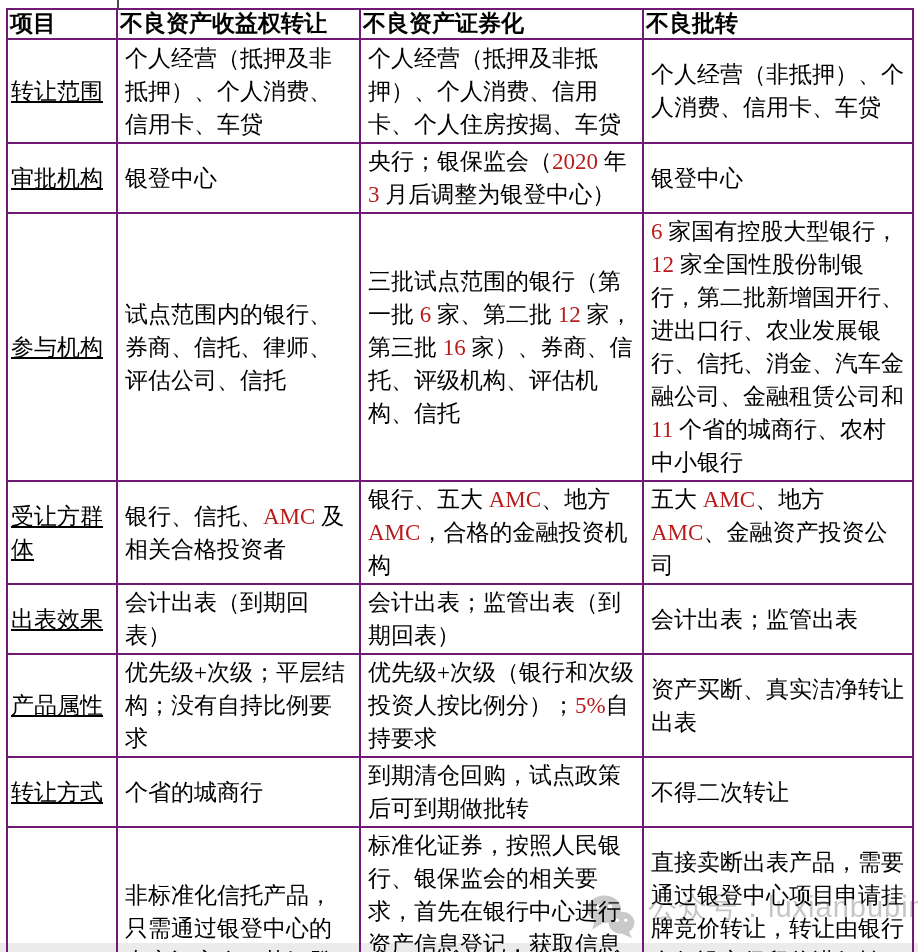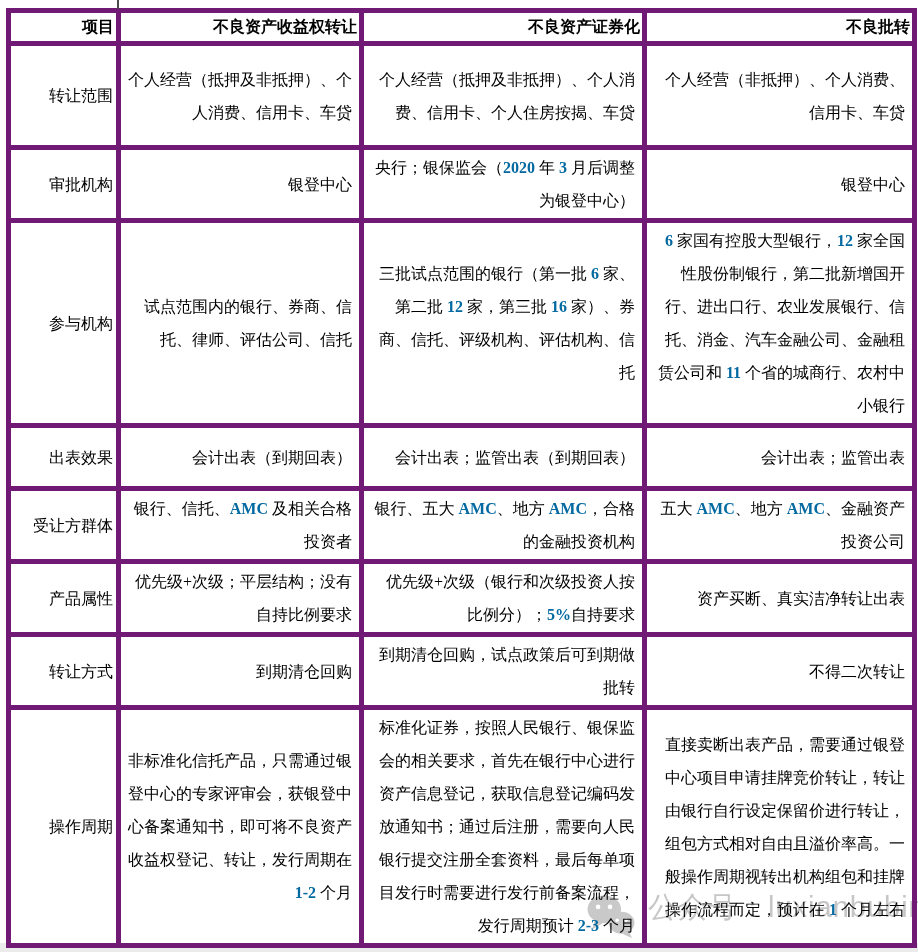--- a/index.html
+++ b/index.html
@@ -19,45 +19,45 @@
     z-index: 2;
   }
   table {
     border-collapse: collapse;
     table-layout: fixed;
     width: 906px;
     background: transparent;
     border: 2px solid #2b2b2b;
   }
   th, td {
-    border: 5px solid #701a75;
-    text-align: right;
+    border: 2px solid #701a75;
+    text-align: left;
     vertical-align: middle;
-    font-size: 16px;
+    font-size: 23px;
     line-height: 33px;
     padding: 1px 7px;
     overflow: hidden;
   }
   thead th {
     font-weight: bold;
     line-height: 26px;
     padding: 1px 2px;
   }
-  td.label-cell { padding: 1px 3px; }
+  td.label-cell { padding: 1px 3px; text-decoration: underline; }
   thead tr            { height: 30px; }
   tbody tr:nth-child(1){ height: 104px; }
   tbody tr:nth-child(2){ height: 63px; }
   tbody tr:nth-child(3){ height: 200px; }
   tbody tr:nth-child(4){ height: 63px; }
   tbody tr:nth-child(5){ height: 34px; }
   tbody tr:nth-child(6){ height: 68px; }
   tbody tr:nth-child(7){ height: 35px; }
   tbody tr:nth-child(8){ height: 65px; padding-left: 36px; }
   tbody tr:nth-child(9){ height: 263px; }
-  .latin { color: #0369a1; font-weight: bold; }
+  .latin { color: #b91c1c; }
   .watermark {
     position: absolute;
     left: 586px; top: 884px;
     z-index: 1;
     display: flex;
     align-items: flex-start;
     gap: 12px;
     pointer-events: none;
   }
   .watermark-text {
@@ -135,40 +135,40 @@
           <td class="content-cell">央行；银保监会（<span class="latin">2020</span> 年 <span class="latin">3</span> 月后调整为银登中心）</td>
           <td class="content-cell">银登中心</td>
         </tr>
         <tr>
           <td class="label-cell">参与机构</td>
           <td class="content-cell">试点范围内的银行、券商、信托、律师、评估公司、信托</td>
           <td class="content-cell">三批试点范围的银行（第一批 <span class="latin">6</span> 家、第二批 <span class="latin">12</span> 家，第三批 <span class="latin">16</span> 家）、券商、信托、评级机构、评估机构、信托</td>
           <td class="content-cell"><span class="latin">6</span> 家国有控股大型银行，<span class="latin">12</span> 家全国性股份制银行，第二批新增国开行、进出口行、农业发展银行、信托、消金、汽车金融公司、金融租赁公司和 <span class="latin">11</span> 个省的城商行、农村中小银行</td>
         </tr>
         <tr>
+          <td class="label-cell">受让方群体</td>
+          <td class="content-cell">银行、信托、<span class="latin">AMC</span> 及相关合格投资者</td>
+          <td class="content-cell">银行、五大 <span class="latin">AMC</span>、地方 <span class="latin">AMC</span>，合格的金融投资机构</td>
+          <td class="content-cell">五大 <span class="latin">AMC</span>、地方 <span class="latin">AMC</span>、金融资产投资公司</td>
+        </tr>
+        <tr>
           <td class="label-cell">出表效果</td>
           <td class="content-cell">会计出表（到期回表）</td>
           <td class="content-cell">会计出表；监管出表（到期回表）</td>
           <td class="content-cell">会计出表；监管出表</td>
-        </tr>
-        <tr>
-          <td class="label-cell">受让方群体</td>
-          <td class="content-cell">银行、信托、<span class="latin">AMC</span> 及相关合格投资者</td>
-          <td class="content-cell">银行、五大 <span class="latin">AMC</span>、地方 <span class="latin">AMC</span>，合格的金融投资机构</td>
-          <td class="content-cell">五大 <span class="latin">AMC</span>、地方 <span class="latin">AMC</span>、金融资产投资公司</td>
         </tr>
         <tr>
           <td class="label-cell">产品属性</td>
           <td class="content-cell">优先级+次级；平层结构；没有自持比例要求</td>
           <td class="content-cell">优先级+次级（银行和次级投资人按比例分）；<span class="latin">5%</span>自持要求</td>
           <td class="content-cell">资产买断、真实洁净转让出表</td>
         </tr>
         <tr>
           <td class="label-cell">转让方式</td>
-          <td class="content-cell">到期清仓回购</td>
+          <td class="content-cell">个省的城商行</td>
           <td class="content-cell">到期清仓回购，试点政策后可到期做批转</td>
           <td class="content-cell">不得二次转让</td>
         </tr>
         <tr>
           <td class="label-cell">操作周期</td>
           <td class="content-cell">非标准化信托产品，只需通过银登中心的专家评审会，获银登中心备案通知书，即可将不良资产收益权登记、转让，发行周期在 <span class="latin">1-2</span> 个月</td>
           <td class="content-cell">标准化证券，按照人民银行、银保监会的相关要求，首先在银行中心进行资产信息登记，获取信息登记编码发放通知书；通过后注册，需要向人民银行提交注册全套资料，最后每单项目发行时需要进行发行前备案流程，发行周期预计 <span class="latin">2-3</span> 个月</td>
           <td class="content-cell">直接卖断出表产品，需要通过银登中心项目申请挂牌竞价转让，转让由银行自行设定保留价进行转让，组包方式相对自由且溢价率高。一般操作周期视转出机构组包和挂牌操作流程而定，预计在 <span class="latin">1</span> 个月左右</td>
         </tr>
       </tbody>

